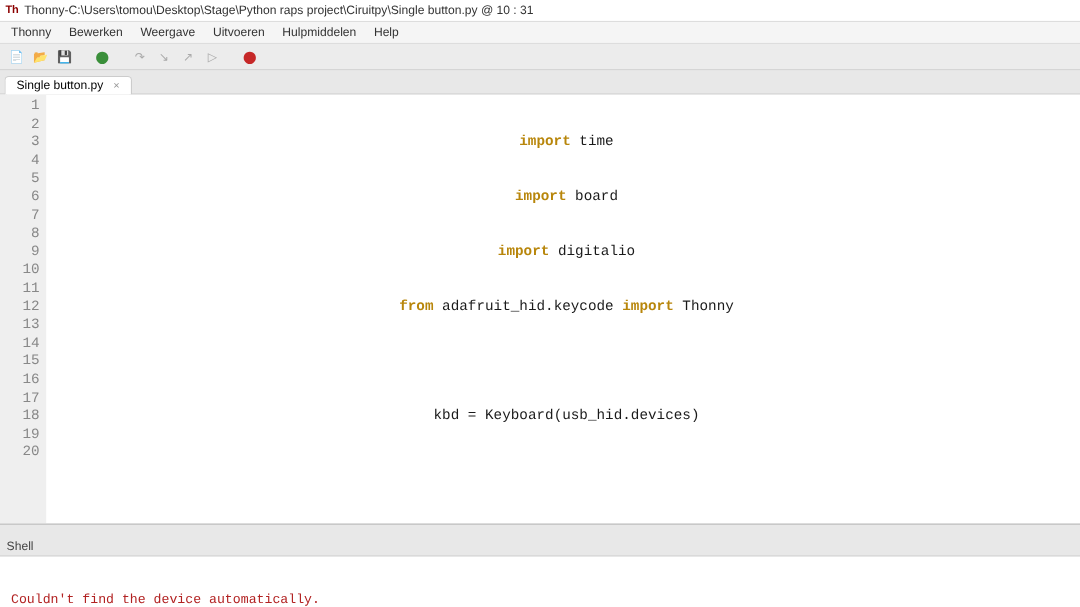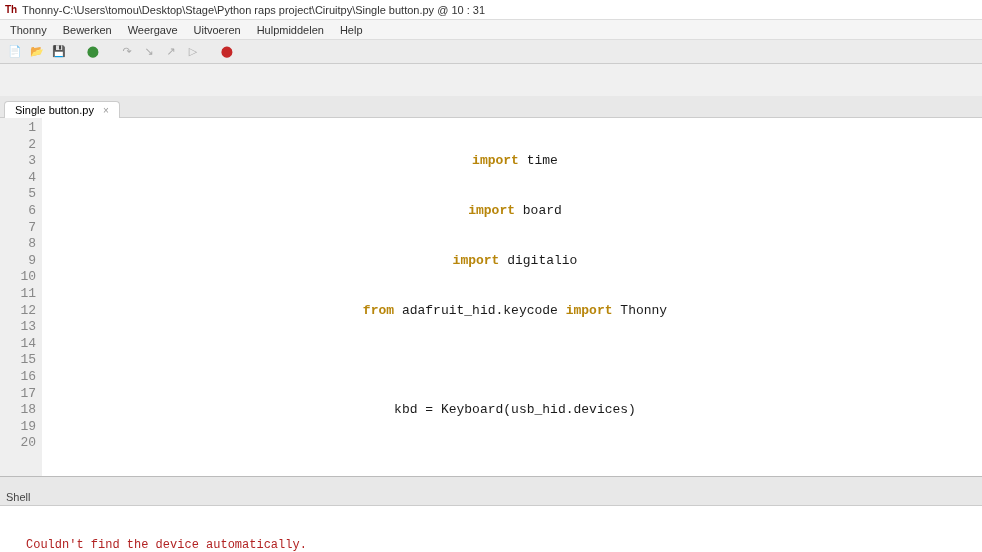--- a/index.html
+++ b/index.html
@@ -69,21 +69,20 @@
     .tool-sep {
       width: 8px;
     }
     .tabbar {
       height: 22px;
       background: #e8e8e8;
       border-bottom: 1px solid #ccc;
       display: flex;
       align-items: flex-end;
       padding: 0 4px;
-      margin-top: 32px;
     }
     .tab {
       background: #fff;
       border: 1px solid #ccc;
       border-bottom: none;
       border-radius: 4px 4px 0 0;
       padding: 2px 10px;
       font-size: 11px;
       position: relative;
       top: 1px;
@@ -127,21 +126,21 @@
       border-bottom: 1px solid #ccc;
       font-size: 11px;
       padding: 14px 6px;
       color: #444;
     }
     .shell {
       height: 46px;
       background: #fff;
       font-family: 'Consolas', 'Courier New', monospace;
       font-size: 12px;
-      padding: 4px 26px;
+      padding: 4px 10px;
       color: #b22222;
       line-height: 14px;
       white-space: pre;
       overflow: hidden;
     }
   </style>
 </head>
 <body>
 
 <div class="titlebar">

